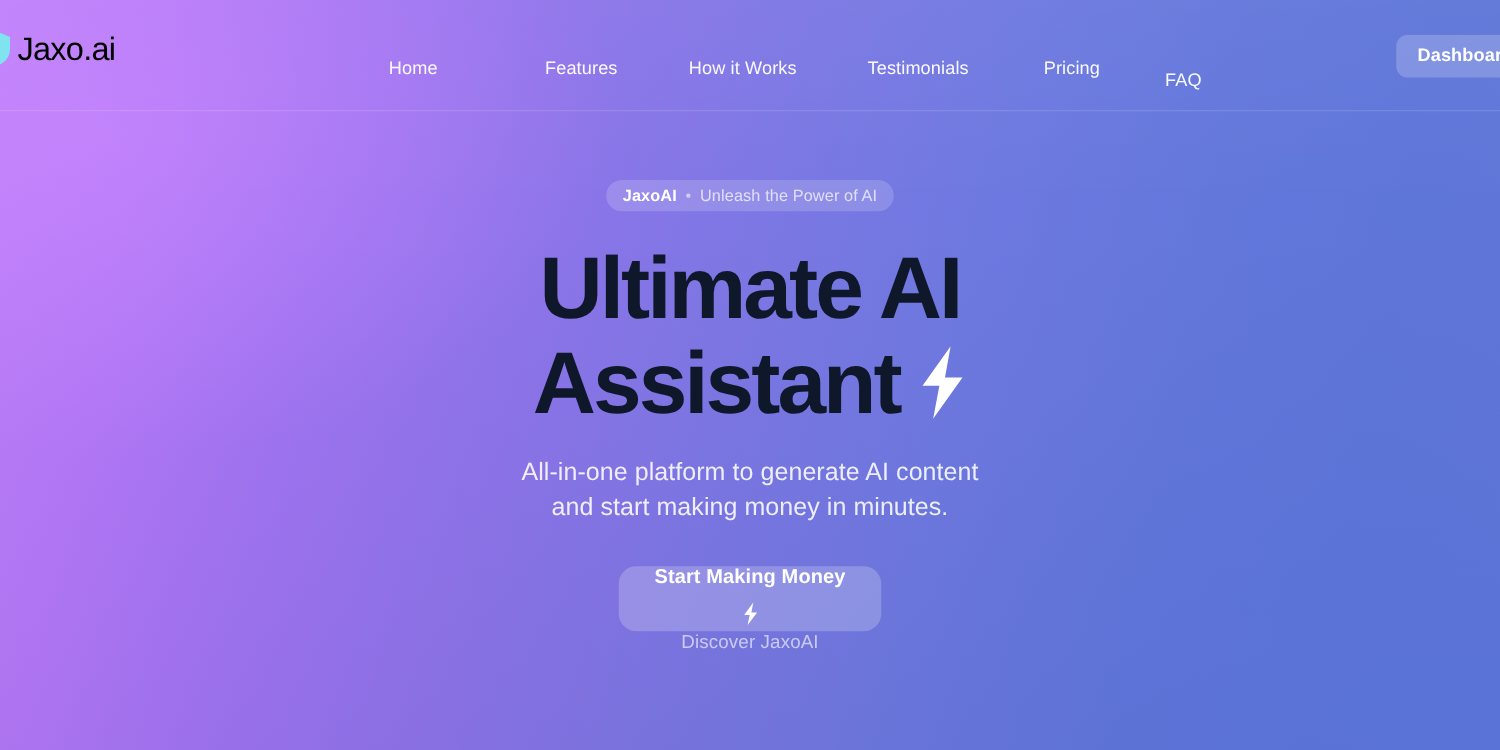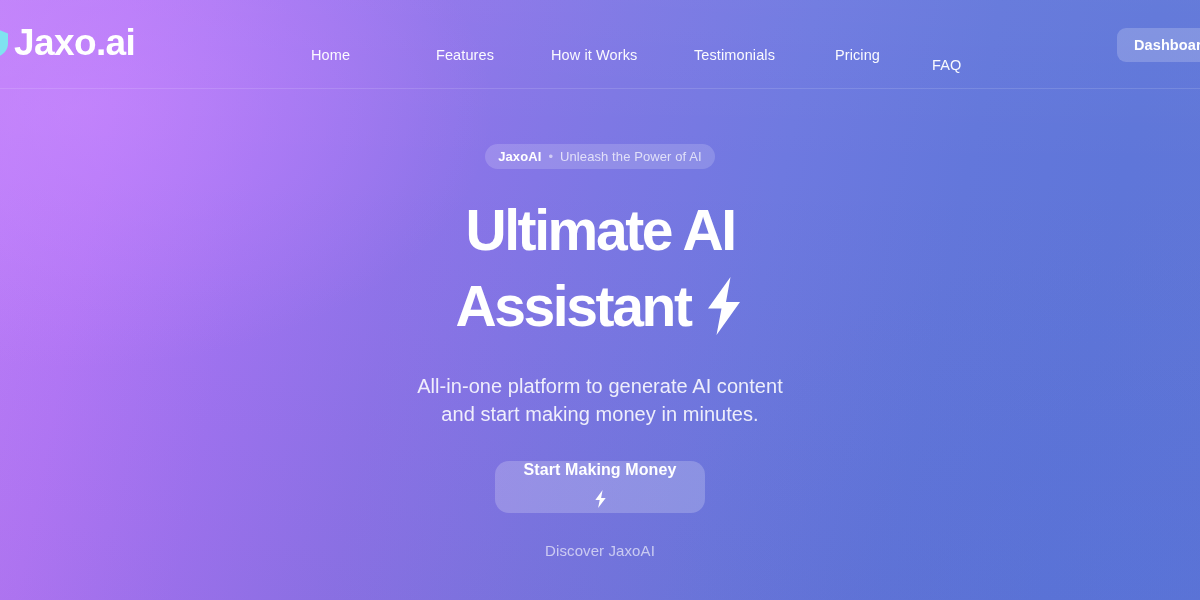--- a/index.html
+++ b/index.html
@@ -60,24 +60,24 @@
     align-items: center;
     gap: 4px;
   }
   .brand-mark {
     width: 26px;
     height: 30px;
     flex: none;
     display: block;
   }
   .brand-name {
-    font-size: 37px;
-    font-weight: 700;
+    font-size: 26px;
+    font-weight: 400;
     letter-spacing: -0.6px;
-    color: #ffffff;
+    color: #000000;
     line-height: 1;
     white-space: nowrap;
   }
 
   .nav {
     position: absolute;
     left: 311px;
     top: 36px;
     display: flex;
     align-items: center;
@@ -155,37 +155,37 @@
   .badge-text {
     font-size: 13px;
     font-weight: 400;
     color: rgba(255,255,255,0.72);
     letter-spacing: 0.1px;
   }
 
   .headline {
     margin-top: 23px;
     text-align: left;
-    color: #ffffff;
-    font-size: 57px;
+    color: #0f172a;
+    font-size: 70px;
     font-weight: 700;
     line-height: 76px;
     letter-spacing: -2.4px;
   }
   .headline-line {
     display: flex;
     align-items: center;
     justify-content: center;
     gap: 14px;
     white-space: nowrap;
   }
   .bolt-big { width: 40px; height: 58px; flex: none; display: block; }
 
   .subhead {
-    margin-top: 28px;
+    margin-top: 20px;
     text-align: center;
     color: rgba(255,255,255,0.88);
     font-size: 20px;
     font-weight: 400;
     line-height: 28px;
     letter-spacing: 0.05px;
   }
 
   .cta-btn {
     margin-top: 33px;
@@ -202,21 +202,20 @@
     letter-spacing: 0.1px;
     white-space: nowrap;
     border: none;
     font-family: inherit;
     cursor: pointer;
     flex-direction: column;
   }
   .bolt-small { width: 13px; height: 18px; flex: none; display: block; }
 
   .discover-link {
-    margin-top: 29px;
     color: rgba(255,255,255,0.62);
     font-size: 15px;
     font-weight: 400;
     letter-spacing: 0.1px;
     text-decoration: none;
     white-space: nowrap;
   }
 </style>
 </head>
 <body>

